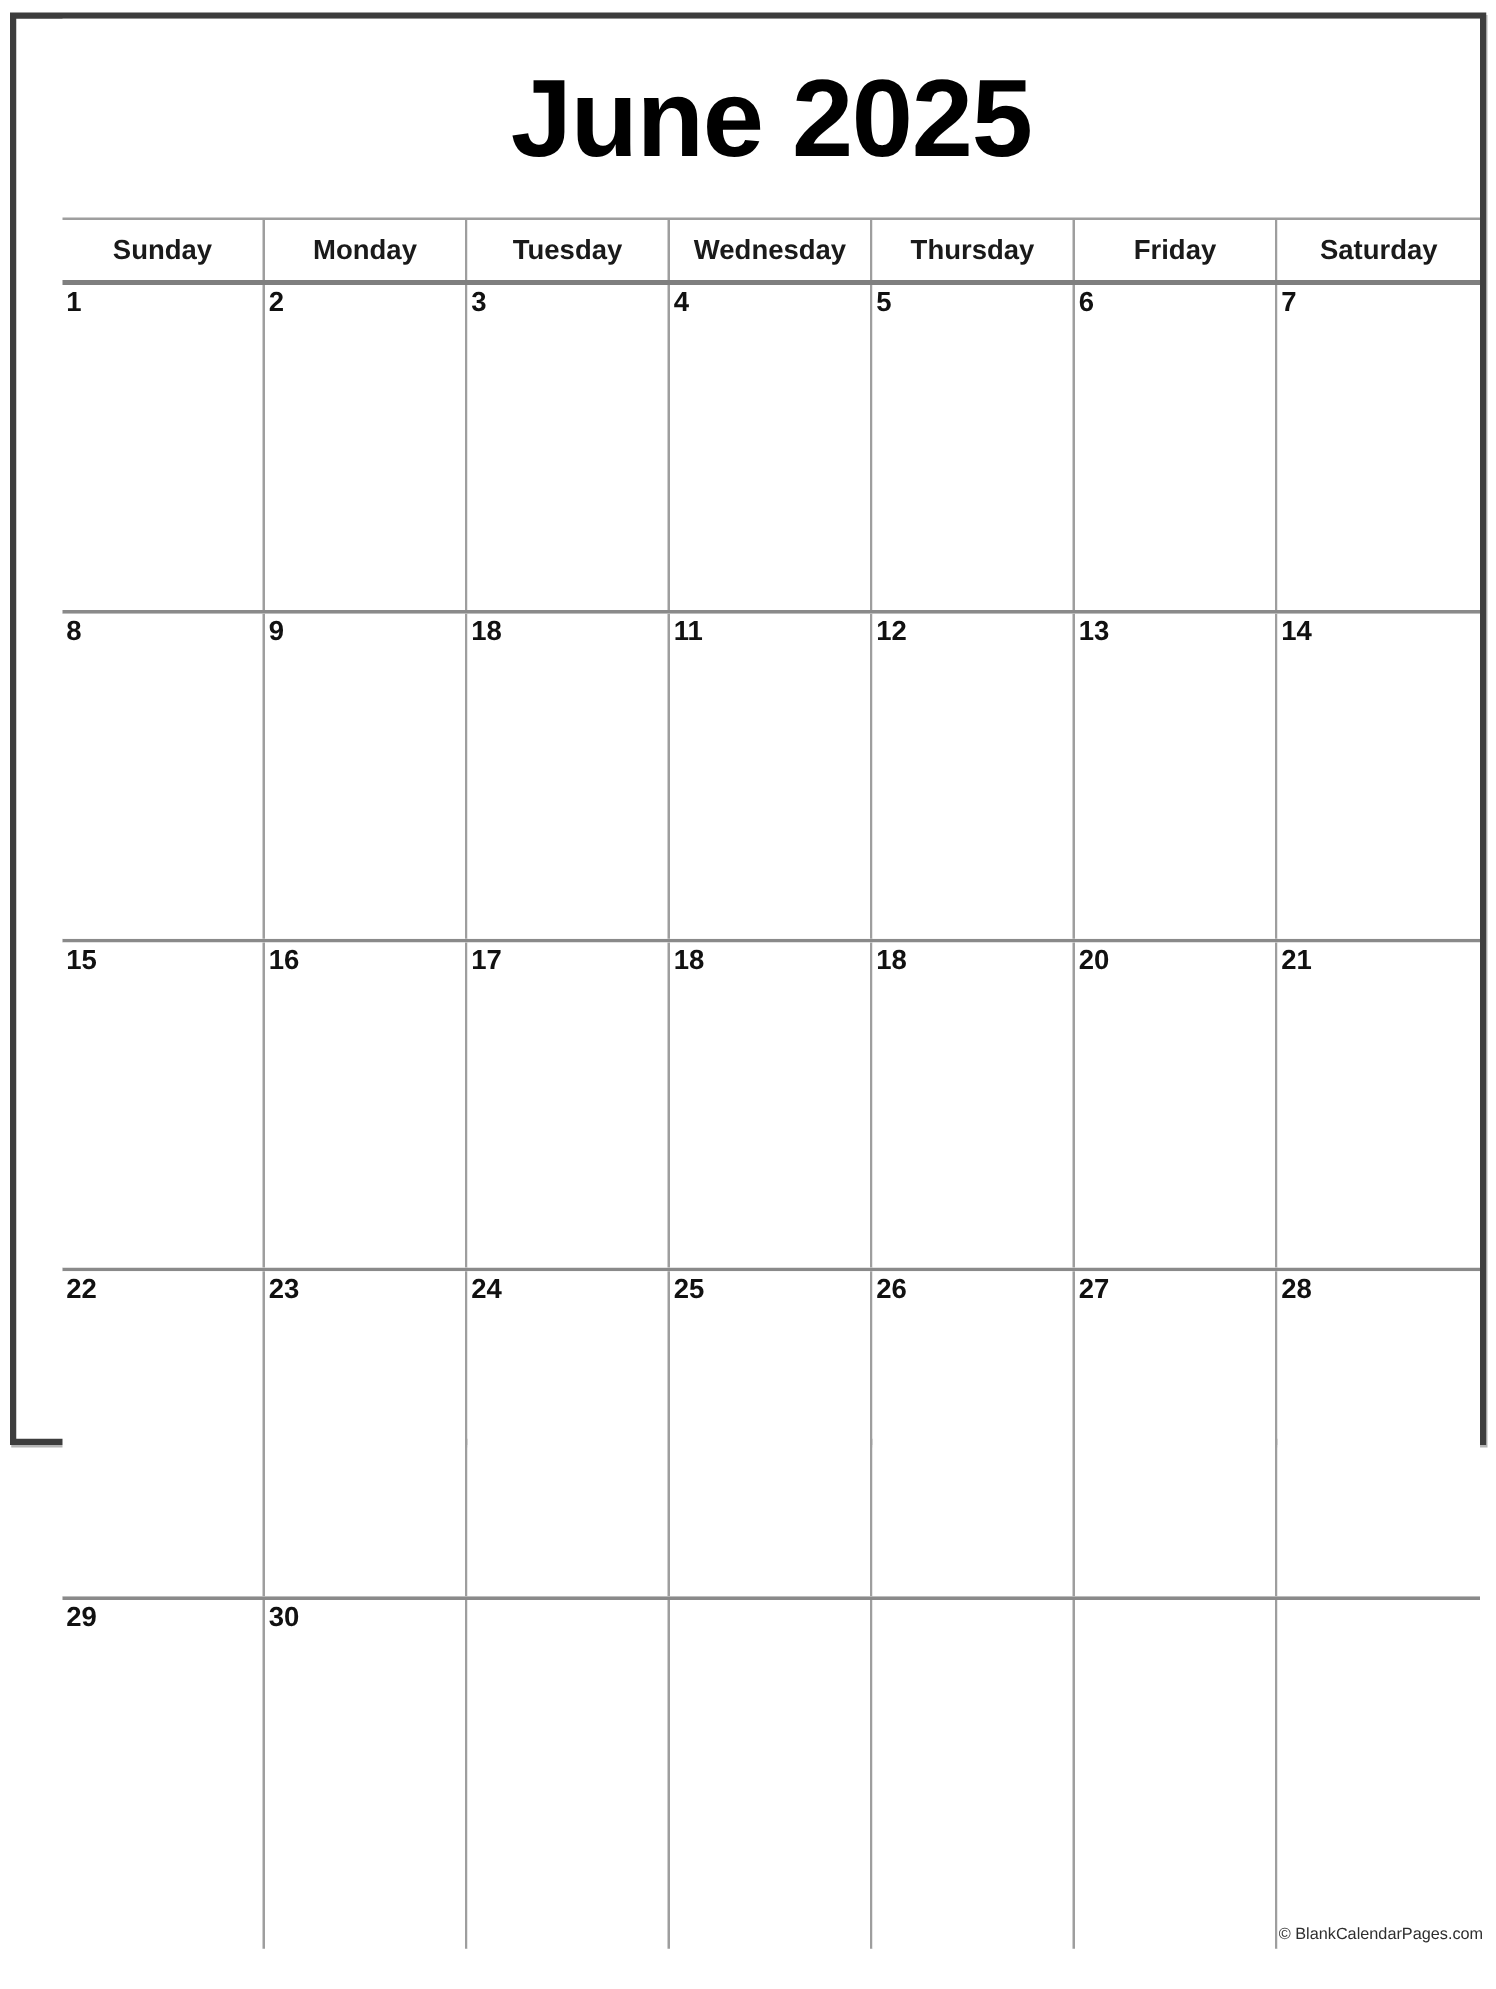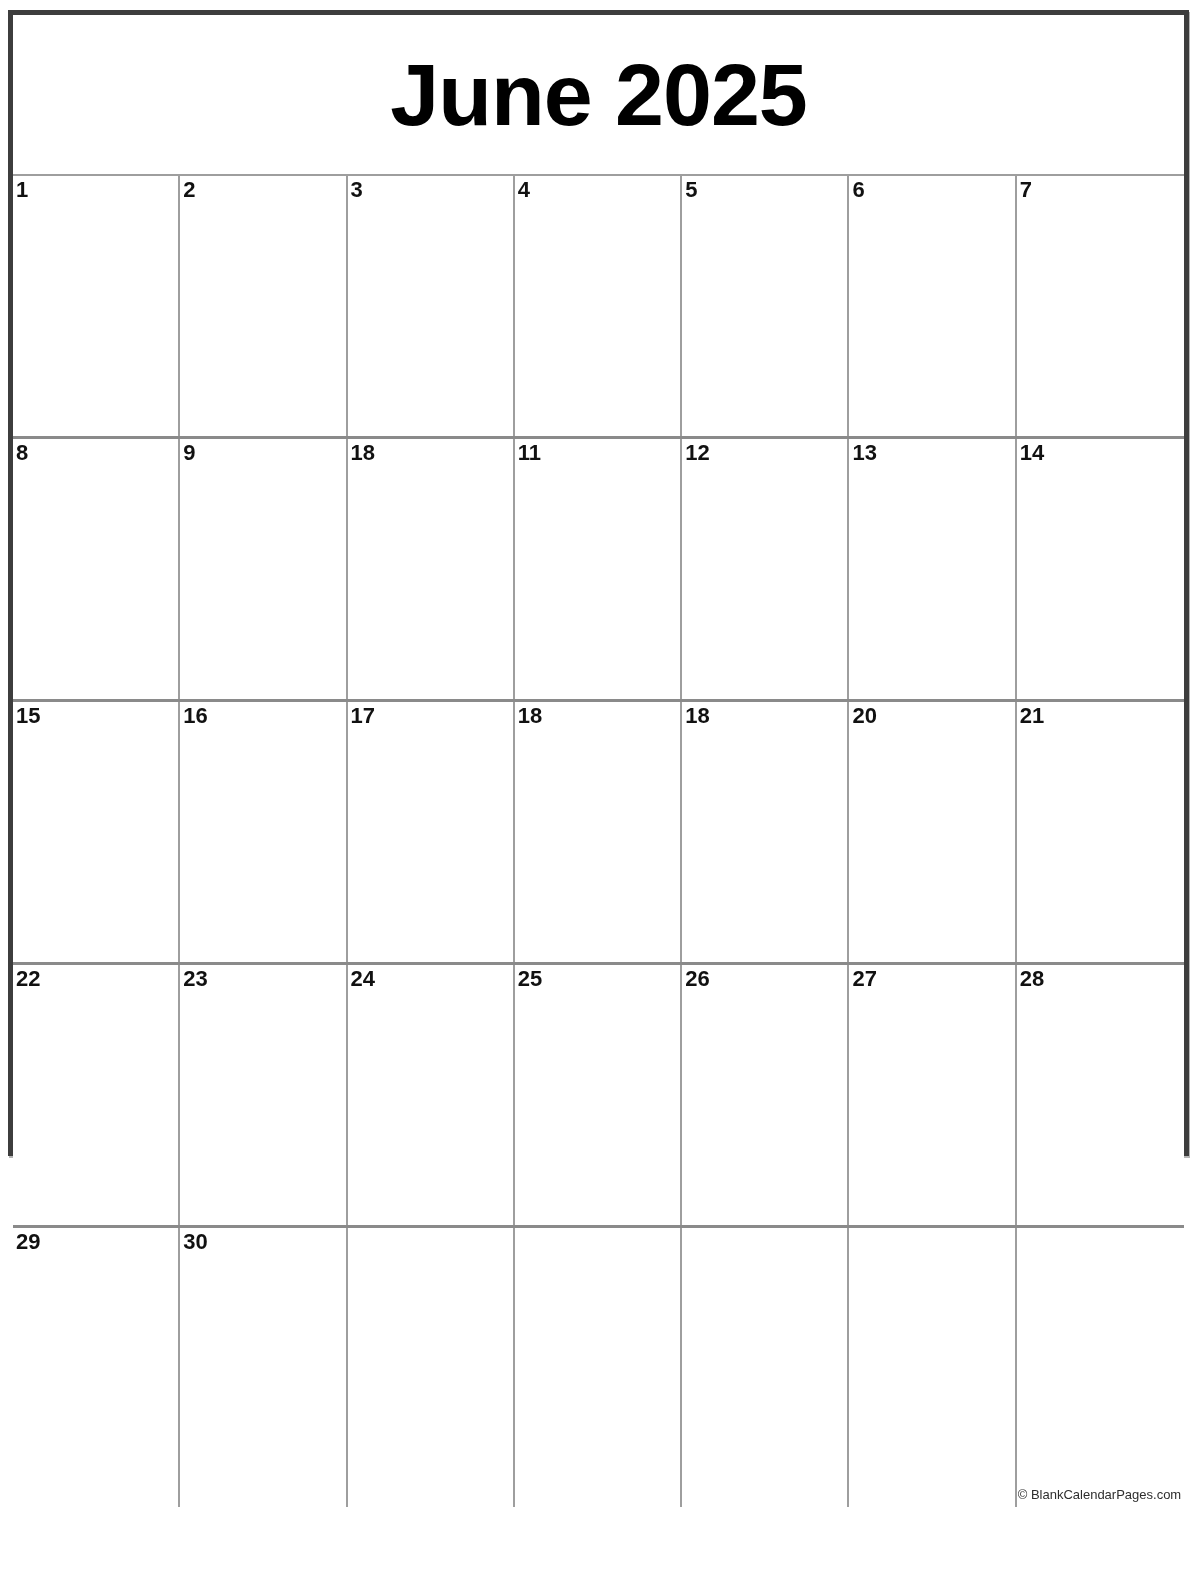--- a/index.html
+++ b/index.html
@@ -16,20 +16,21 @@
   }
   .page-frame {
     position: absolute;
     left: 8px;
     top: 10px;
     width: 1181px;
     height: 1146px;
     border: 5px solid #3d3d3d;
     box-shadow: 1px 2px 0 #b5b5b5;
     background: #ffffff;
+    padding-left: 37px;
   }
   .title-block {
     height: 161px;
     display: flex;
     align-items: center;
     justify-content: center;
     border-bottom: 2px solid #9e9e9e;
     background: #ffffff;
   }
   .title-block h1 {
@@ -93,20 +94,29 @@
 </head>
 <body>
 
 <div class="canvas">
   <div class="page-frame">
 
     <div class="title-block">
       <h1>June 2025</h1>
     </div>
 
+    <div class="weekday-row">
+      <div class="weekday-cell">Sunday</div>
+      <div class="weekday-cell">Monday</div>
+      <div class="weekday-cell">Tuesday</div>
+      <div class="weekday-cell">Wednesday</div>
+      <div class="weekday-cell">Thursday</div>
+      <div class="weekday-cell">Friday</div>
+      <div class="weekday-cell">Saturday</div>
+    </div>
 
     <div class="week-row">
       <div class="day-cell">
           <span class="day-num">1</span>
         </div>
       <div class="day-cell">
           <span class="day-num">2</span>
         </div>
       <div class="day-cell">
           <span class="day-num">3</span>

